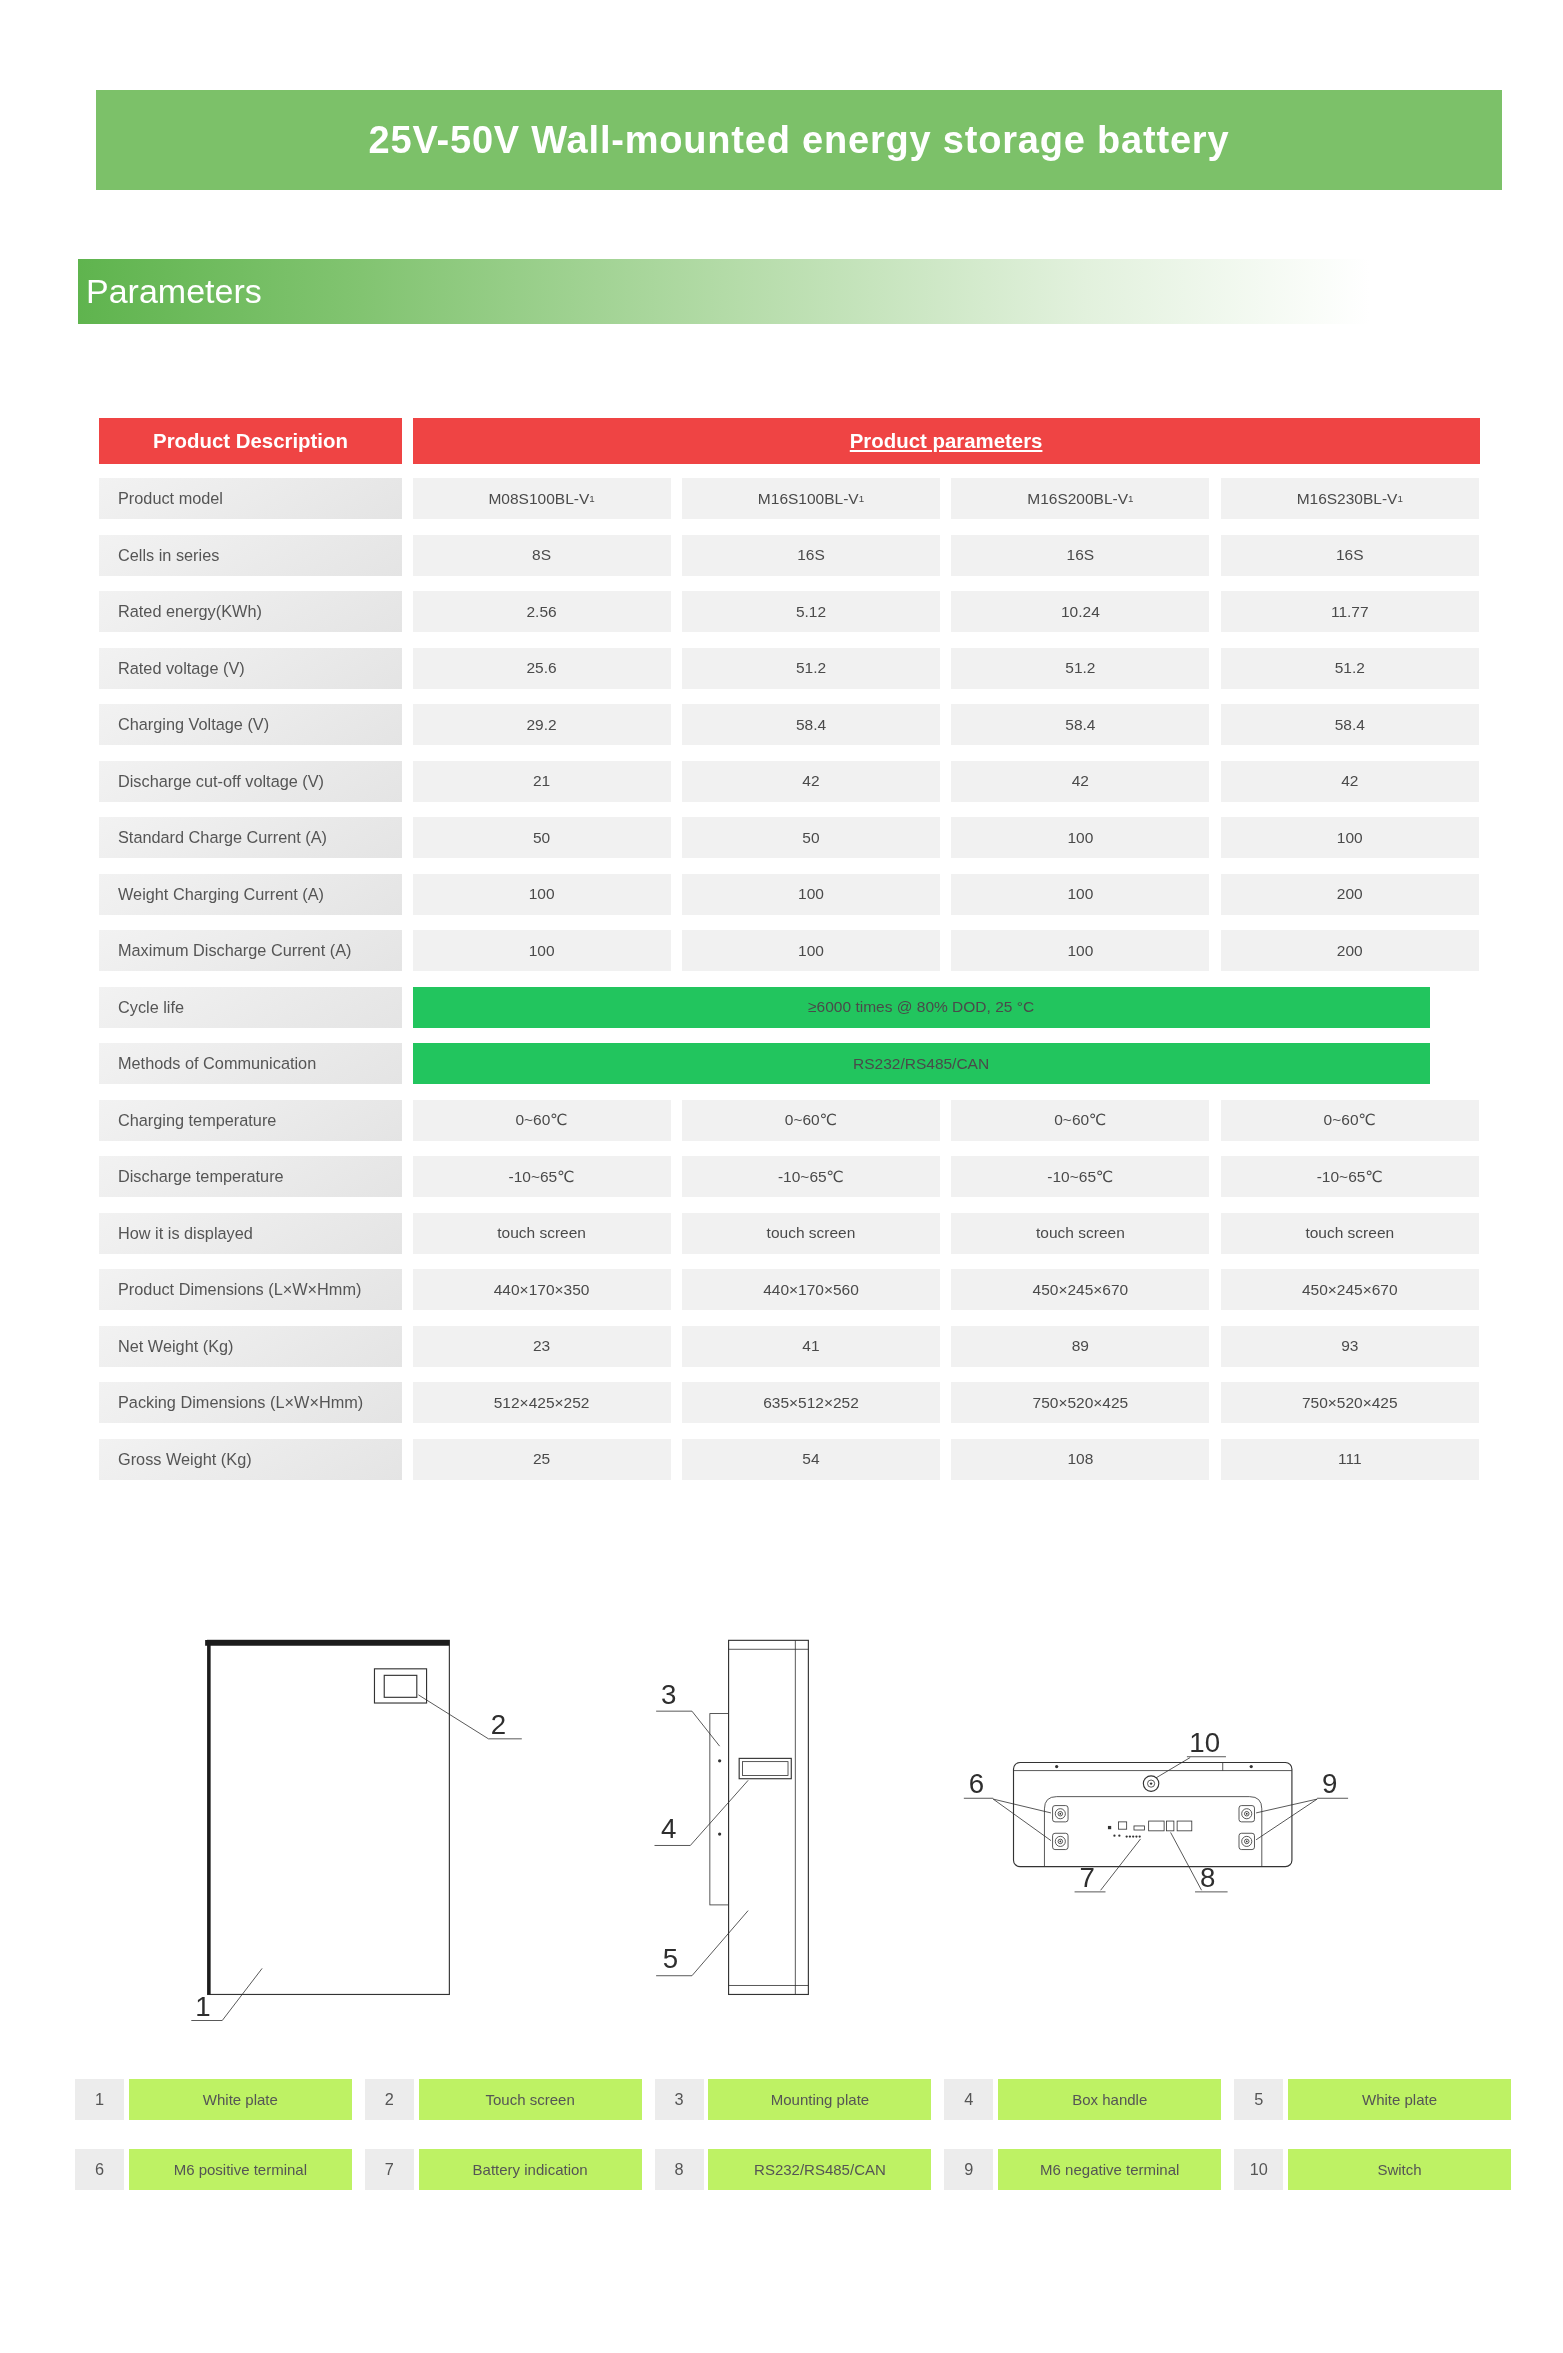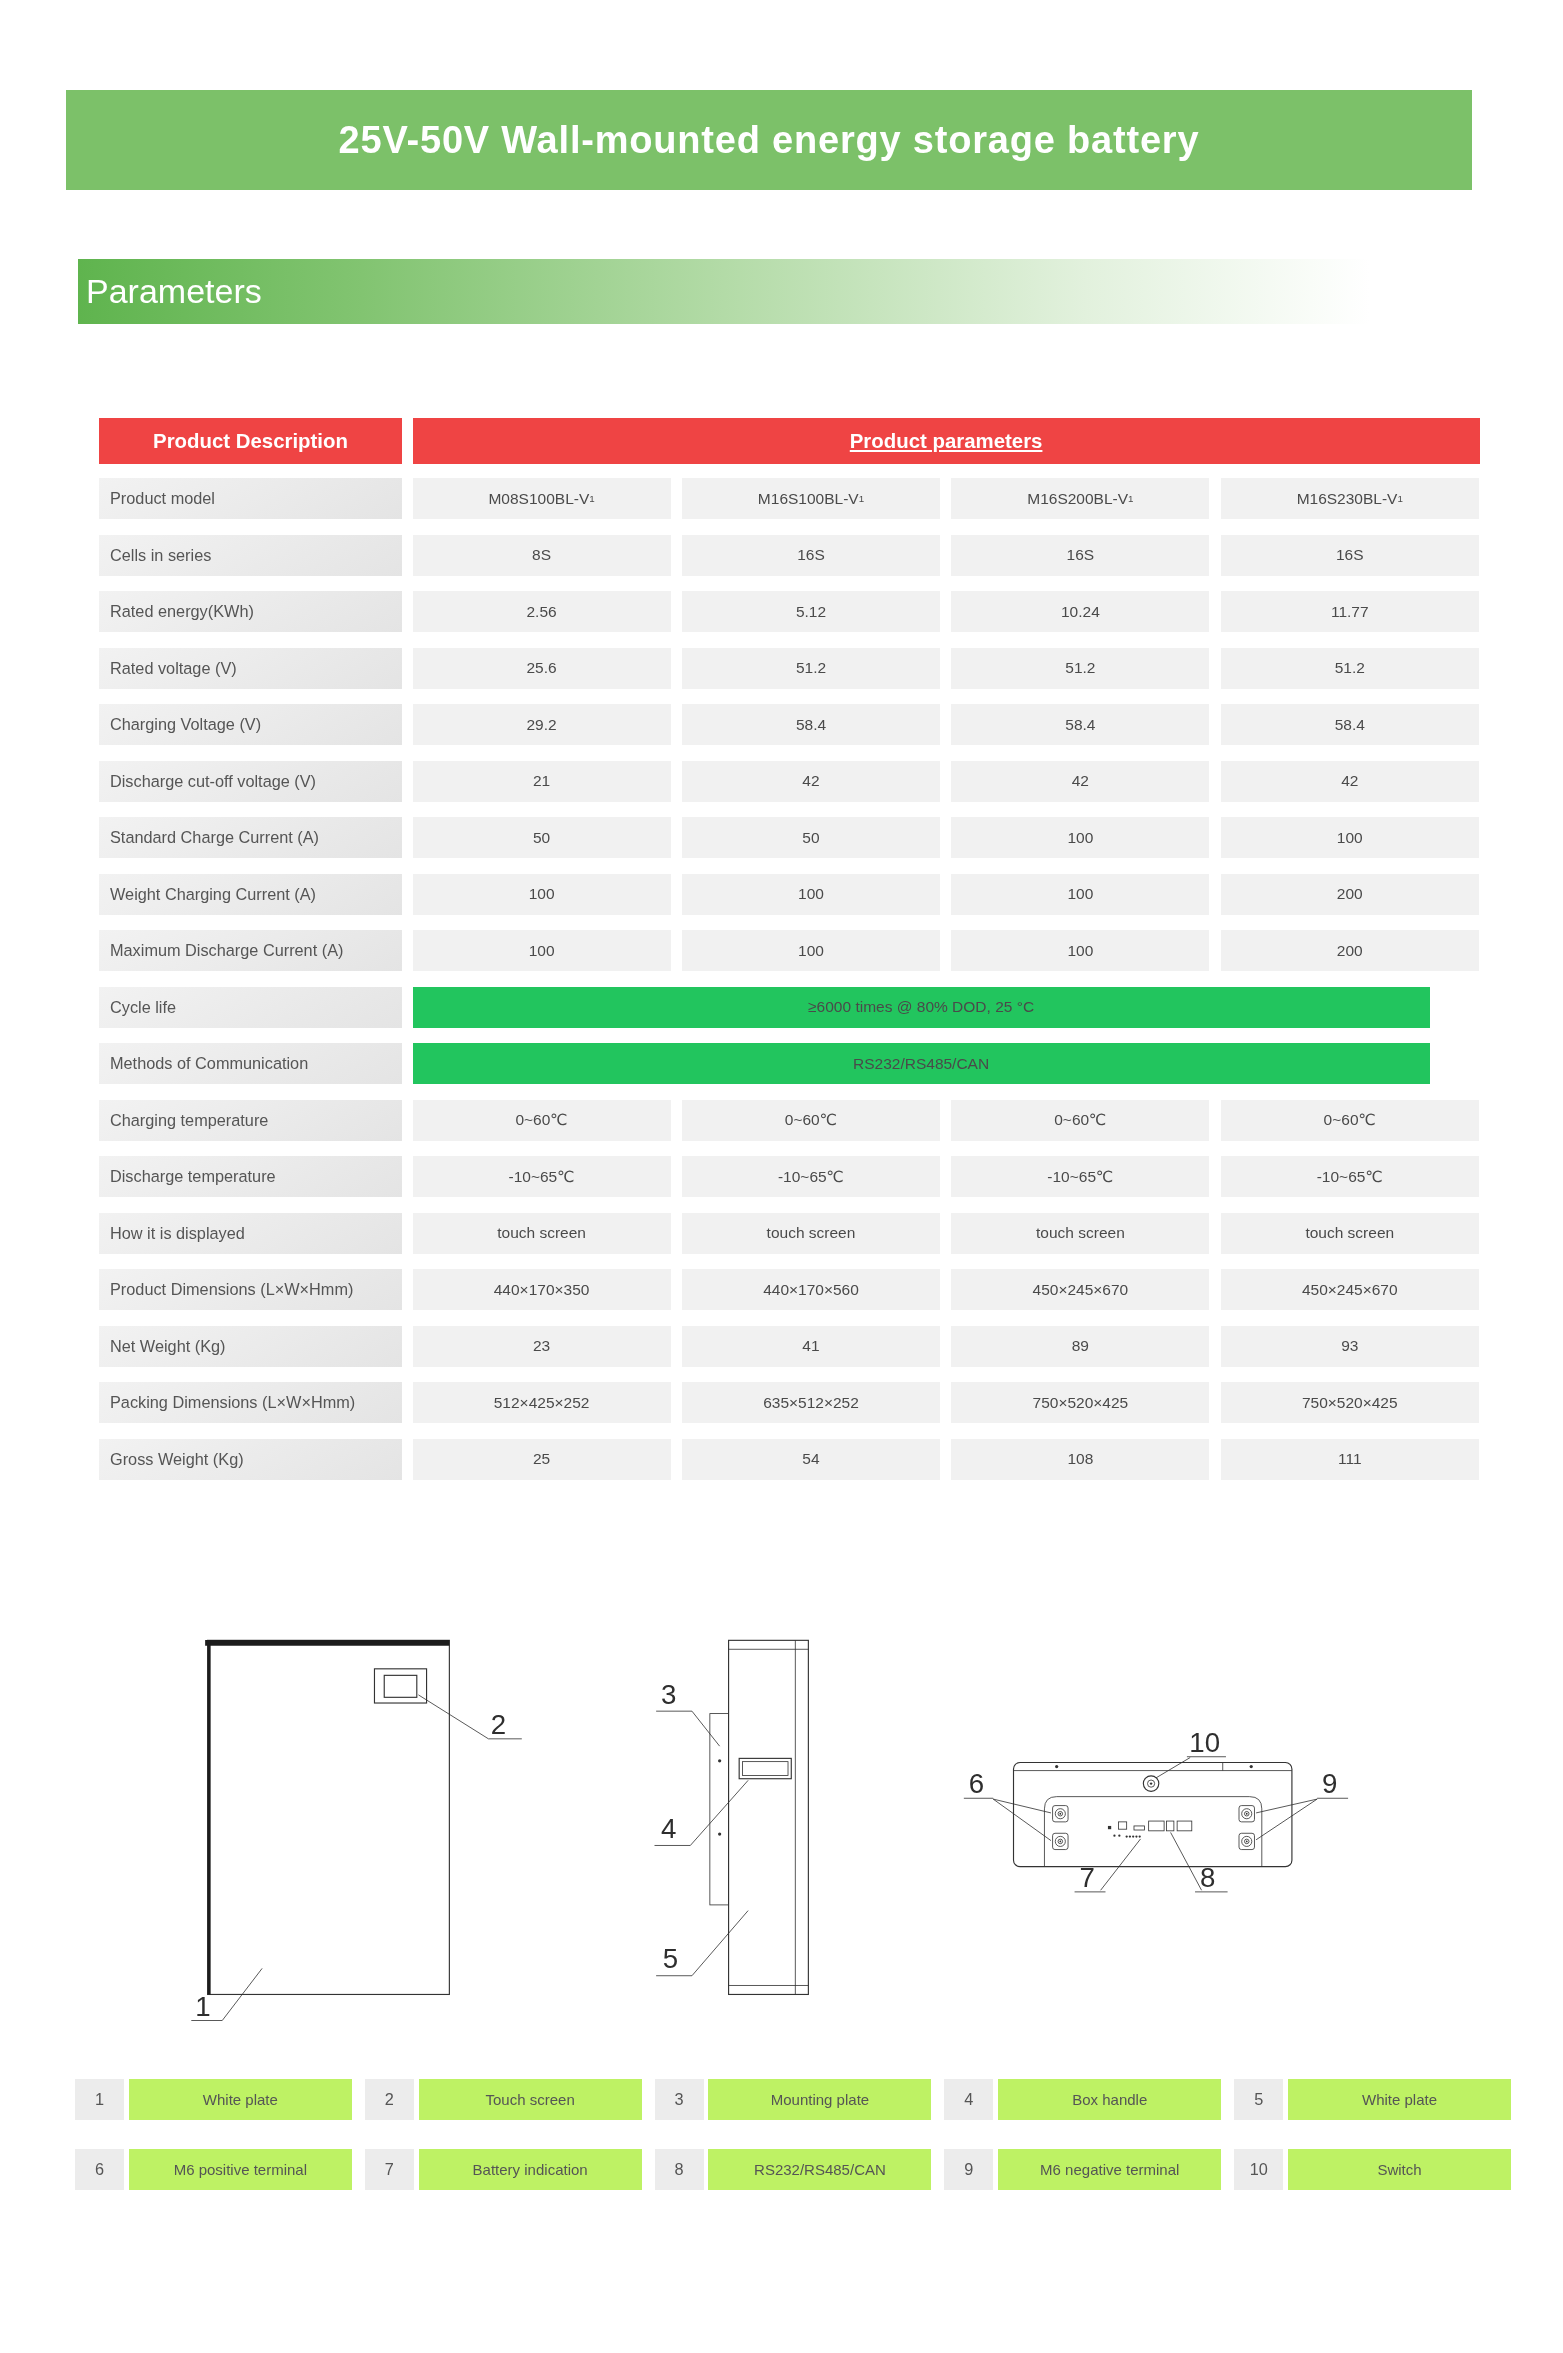--- a/index.html
+++ b/index.html
@@ -1,41 +1,41 @@
 <!DOCTYPE html>
 <html style="font-size:13px"><head>
 <meta charset="utf-8">
 <style>
   html,body{margin:0;padding:0;background:#ffffff;}
   body{font-family:"Liberation Sans","DejaVu Sans",sans-serif;}
   #page{position:relative;width:1563px;height:2354px;background:#ffffff;overflow:hidden;}
 
   
-  .banner{position:absolute;left:66px;top:90px;width:1406px;height:100px;
+  .banner{position:absolute;left:96px;top:90px;width:1406px;height:100px;
     background:#7cc169;display:flex;align-items:center;justify-content:center;}
   .banner h1{margin:0;color:#ffffff;font-size:38px;font-weight:bold;letter-spacing:0.8px;}
 
   
   .section-bar{position:absolute;left:78px;top:259px;width:1292px;height:65px;
     background:linear-gradient(90deg,#5fb44e 0%,#82c471 22%,#b3dba7 50%,#e2f1dd 78%,#ffffff 100%);
     display:flex;align-items:center;}
   .section-bar span{color:#ffffff;font-size:34px;font-weight:400;padding-left:8px;}
 
   
   #spec-table{position:absolute;left:99px;top:418px;width:1382px;}
   .thead{display:flex;margin-bottom:14px;}
   .th{height:46px;display:flex;align-items:center;justify-content:center;
     background:#ef4444;color:#ffffff;font-size:20.4px;font-weight:bold;}
   .th.desc{width:303px;margin-right:10.6px;}
   .th.params{width:1067px;text-decoration:underline;}
   .trow{display:flex;margin-bottom:15.5px;}
   .cell{height:41px;display:flex;align-items:center;justify-content:center;
     font-size:15.5px;color:#4a4a4a;box-sizing:border-box;}
   .cell.lab{width:303px;margin-right:10.6px;background:linear-gradient(150deg,#f2f2f2 0%,#e4e4e4 100%);
-    justify-content:flex-start;padding-left:11px;font-size:16.3px;color:#555555;}
+    justify-content:flex-start;padding-left:19px;font-size:16.3px;color:#555555;}
   .cell.val{width:258px;margin-right:11.4px;background:#f1f1f1;}
   .cell.val:last-child{margin-right:0;align-items:center;}
   .cell.spanv{width:1017px;background:#22c55e;}
   .cell sub{font-size:9.8px;line-height:1;}
 
   
   #drawing{position:absolute;left:0;top:1571px;width:1563px;height:505px;}
   #drawing .ln{stroke:#333333;fill:none;stroke-width:1.4;}
   #drawing .thin{stroke-width:1;}
   #drawing .dot{fill:#333333;stroke:none;}

